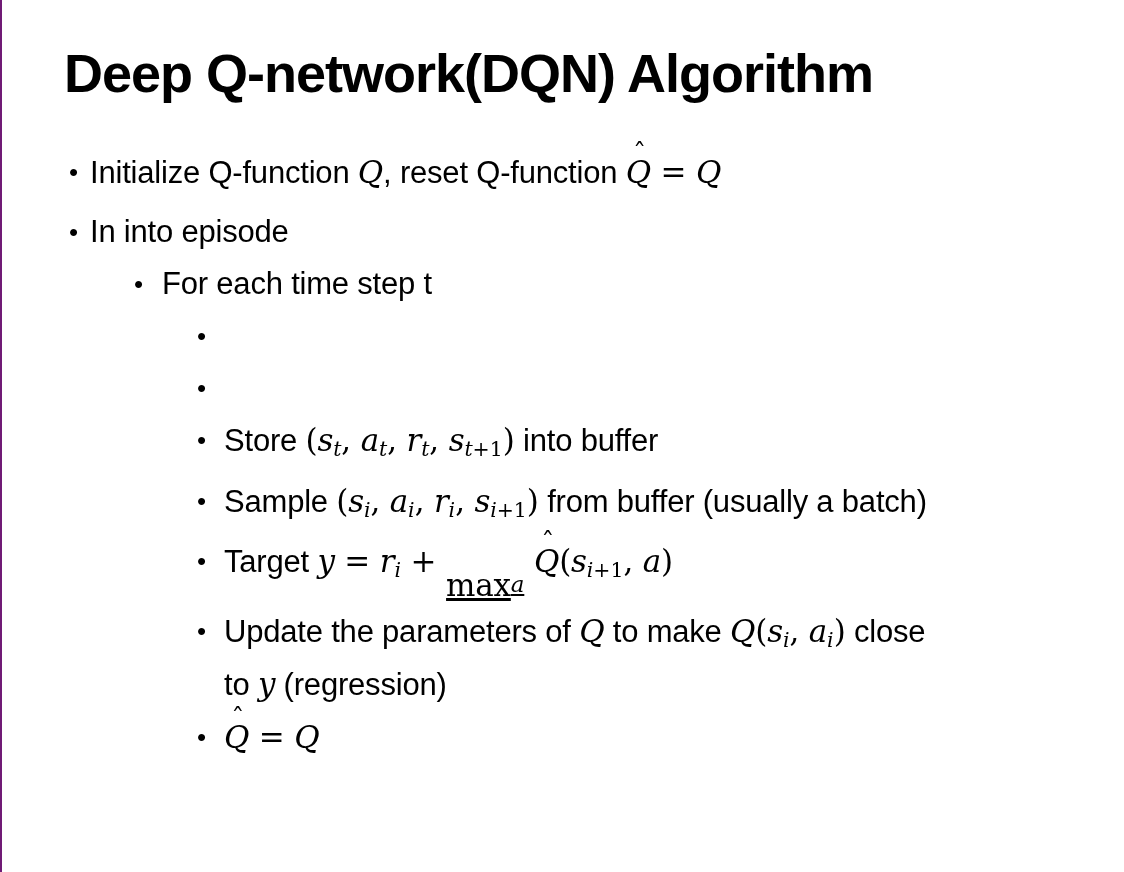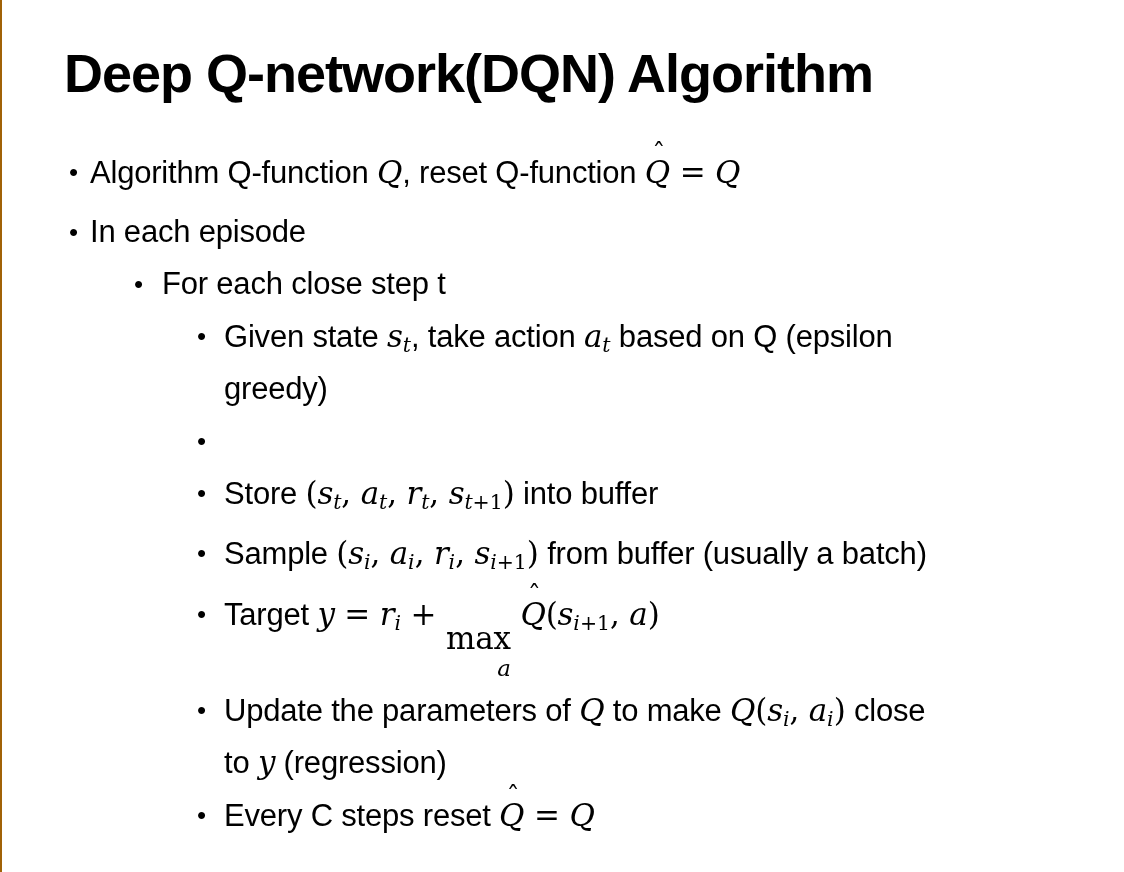--- a/index.html
+++ b/index.html
@@ -2,21 +2,21 @@
 <html><head>
 <meta charset="utf-8">
 <style>
   html, body { margin: 0; padding: 0; }
   body { background: #e8e8e8; }
   .slide {
     position: relative;
     width: 1124px;
     height: 872px;
     background: #ffffff;
-    border-left: 2px solid #a16207;
+    border-left: 2px solid #701a75;
     box-sizing: border-box;
     overflow: hidden;
     font-family: "Liberation Sans", sans-serif;
     color: #000000;
   }
   .slide-title {
     margin: 42px 0 0 62px;
     font-size: 54px;
     font-weight: 700;
     letter-spacing: -1px;
@@ -75,54 +75,54 @@
     top: -0.38em;
     left: 55%;
     transform: translateX(-50%);
     font-size: 0.85em;
     font-family: "DejaVu Serif", serif;
     font-style: normal;
     line-height: 1;
   }
   .stack {
     display: inline-flex;
-    flex-direction: column;
-    align-items: flex-end;
+    flex-direction: row;
+    align-items: flex-start;
     vertical-align: -0.78em;
     line-height: 1;
     text-align: center;
+    text-decoration: underline;
   }
   .stack .stack-top { line-height: 1; }
   .stack .stack-under {
     font-size: 0.74em;
     line-height: 1;
     margin-top: 3px;
   }
 </style>
 </head>
 <body>
 
 <div class="slide">
   <h1 class="slide-title">Deep Q-network(DQN) Algorithm</h1>
   <div class="bullet-list">
       <div class="row lvl1">
         <span class="dot">•</span>
-        <span class="txt"><span class="pt">Algorithm Q-function </span><span class="mi">Q</span><span class="pt">, reset Q-function </span><span class="mi hat"><span class="hatmark">ˆ</span><span>Q</span></span><span class="mu"> = </span><span class="mi">Q</span></span>
+        <span class="txt"><span class="pt">Initialize Q-function </span><span class="mi">Q</span><span class="pt">, reset Q-function </span><span class="mi hat"><span class="hatmark">ˆ</span><span>Q</span></span><span class="mu"> = </span><span class="mi">Q</span></span>
       </div>
       <div class="row lvl1">
         <span class="dot">•</span>
-        <span class="txt"><span class="pt">In each episode</span></span>
+        <span class="txt"><span class="pt">In into episode</span></span>
       </div>
       <div class="row lvl2">
         <span class="dot">•</span>
-        <span class="txt"><span class="pt">For each close step t</span></span>
+        <span class="txt"><span class="pt">For each time step t</span></span>
       </div>
       <div class="row lvl3">
         <span class="dot">•</span>
-        <span class="txt"><span class="pt">Given state </span><span class="mi">s<span class="msub"><span class="mi">t</span></span></span><span class="pt">, take action </span><span class="mi">a<span class="msub"><span class="mi">t</span></span></span><span class="pt"> based on Q (epsilon</span><br><span class="pt">greedy)</span></span>
       </div>
       <div class="row lvl3">
         <span class="dot">•</span>
       </div>
       <div class="row lvl3">
         <span class="dot">•</span>
         <span class="txt"><span class="pt">Store </span><span class="mu">(</span><span class="mi">s<span class="msub"><span class="mi">t</span></span></span><span class="mu">, </span><span class="mi">a<span class="msub"><span class="mi">t</span></span></span><span class="mu">, </span><span class="mi">r<span class="msub"><span class="mi">t</span></span></span><span class="mu">, </span><span class="mi">s<span class="msub"><span class="mi">t</span><span class="mu">+</span><span class="mu">1</span></span></span><span class="mu">)</span><span class="pt"> into buffer</span></span>
       </div>
       <div class="row lvl3">
         <span class="dot">•</span>
@@ -131,16 +131,16 @@
       <div class="row lvl3">
         <span class="dot">•</span>
         <span class="txt"><span class="pt">Target </span><span class="mi">y</span><span class="mu"> = </span><span class="mi">r<span class="msub"><span class="mi">i</span></span></span><span class="mu"> + </span><span class="stack mu"><span class="stack-top mu">max</span><span class="stack-under mi">a</span></span><span class="mu"> </span><span class="mi hat"><span class="hatmark">ˆ</span><span>Q</span></span><span class="mu">(</span><span class="mi">s<span class="msub"><span class="mi">i</span><span class="mu">+</span><span class="mu">1</span></span></span><span class="mu">, </span><span class="mi">a</span><span class="mu">)</span></span>
       </div>
       <div class="row lvl3">
         <span class="dot">•</span>
         <span class="txt"><span class="pt">Update the parameters of </span><span class="mi">Q</span><span class="pt"> to make </span><span class="mi">Q</span><span class="mu">(</span><span class="mi">s<span class="msub"><span class="mi">i</span></span></span><span class="mu">, </span><span class="mi">a<span class="msub"><span class="mi">i</span></span></span><span class="mu">)</span><span class="pt"> close</span><br><span class="pt">to </span><span class="mi">y</span><span class="pt"> (regression)</span></span>
       </div>
       <div class="row lvl3">
         <span class="dot">•</span>
-        <span class="txt"><span class="pt">Every C steps reset </span><span class="mi hat"><span class="hatmark">ˆ</span><span>Q</span></span><span class="mu"> = </span><span class="mi">Q</span></span>
+        <span class="txt"><span class="mi hat"><span class="hatmark">ˆ</span><span>Q</span></span><span class="mu"> = </span><span class="mi">Q</span></span>
       </div>
     </div>
 </div>
 
 </body></html>

